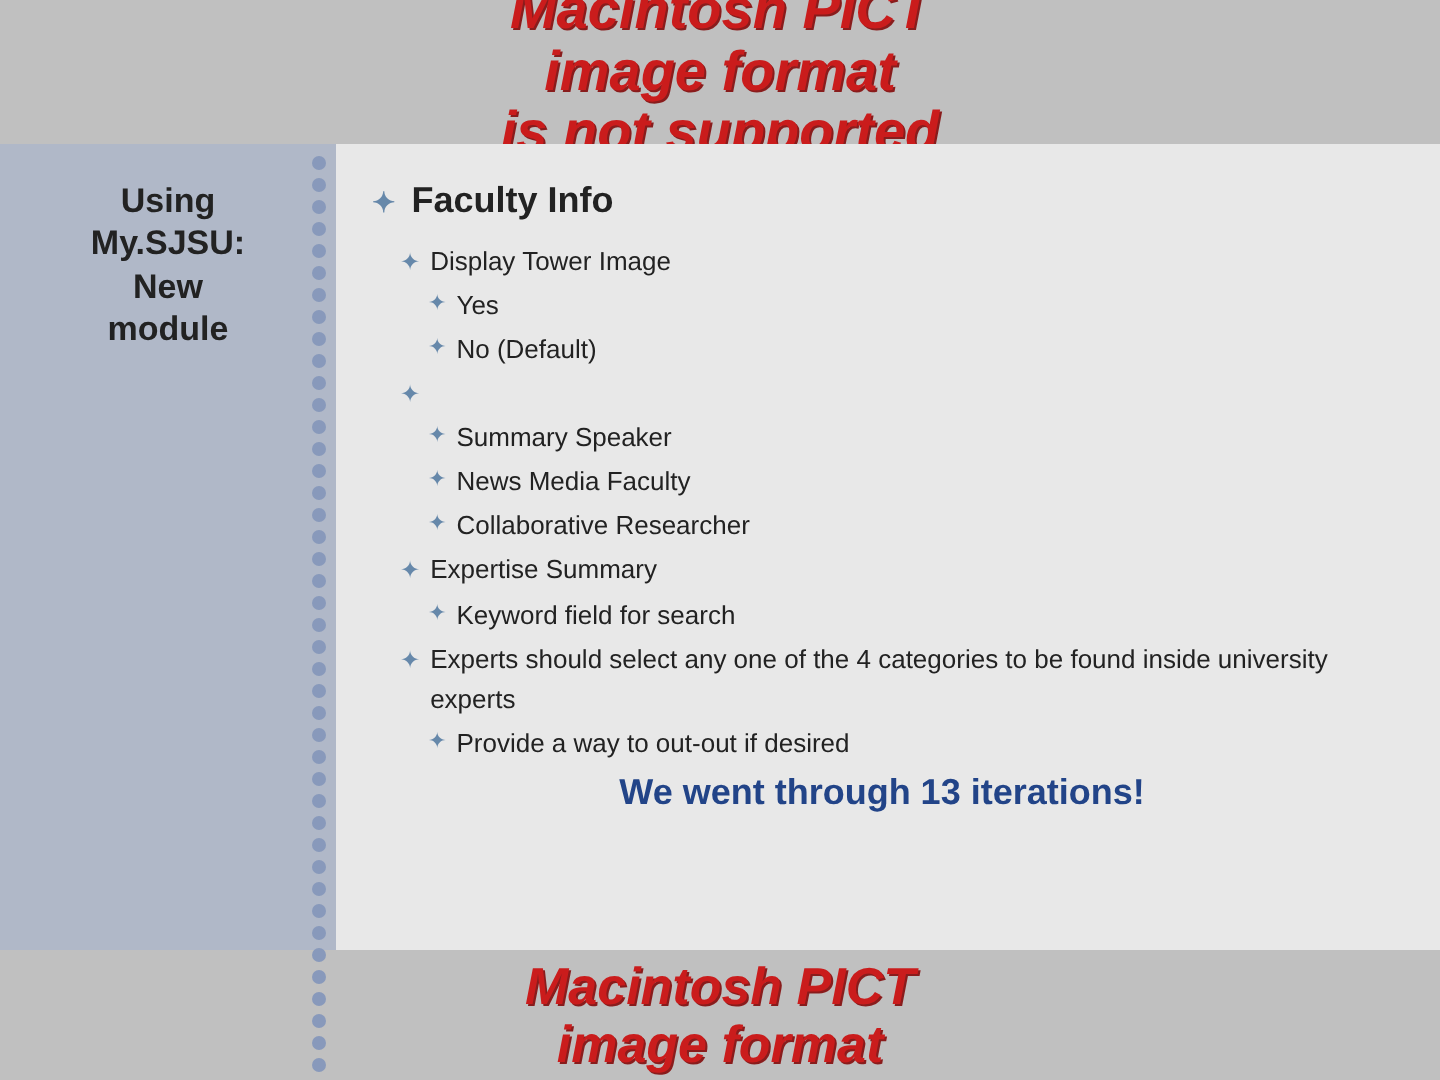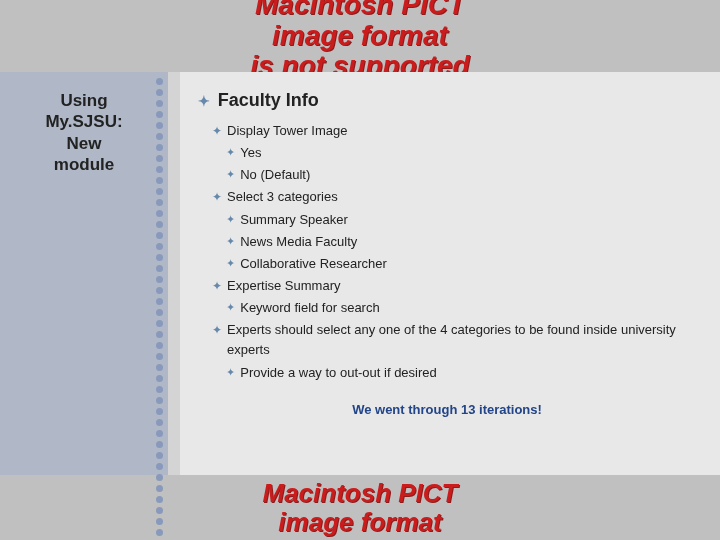--- a/index.html
+++ b/index.html
@@ -57,21 +57,20 @@
       text-shadow: 1px 1px 0 #800000;
       opacity: 0.85;
     }
 
     .main-content {
       width: 100%;
       height: 403px;
       background: #d4d4d4;
       display: flex;
       flex-direction: row;
-      gap: 12px;
     }
 
     .left-panel {
       width: 168px;
       min-width: 168px;
       background: #b0b8c8;
       display: flex;
       flex-direction: column;
       align-items: center;
       justify-content: flex-start;
@@ -159,23 +158,22 @@
       margin-right: 5px;
       flex-shrink: 0;
       font-size: 11px;
       margin-top: 1px;
     }
 
     .indent1 { margin-left: 14px; }
     .indent2 { margin-left: 28px; }
 
     .bottom-note {
-      margin-top: 16px;
       text-align: center;
-      font-size: 13px;
+      font-size: 18px;
       font-weight: bold;
       color: #224488;
       line-height: 1.4;
     }
   </style>
 </head>
 <body>
 
 <div class="top-banner">
   <div class="top-banner-text">
@@ -256,21 +254,20 @@
         <span class="sub-bullet">✦</span>
         <span>Yes</span>
       </div>
       <div class="item-row indent2">
         <span class="sub-bullet">✦</span>
         <span>No (Default)</span>
       </div>
 
       <div class="item-row indent1">
         <span class="bullet">✦</span>
-        <span>Select 3 categories</span>
       </div>
       <div class="item-row indent2">
         <span class="sub-bullet">✦</span>
         <span>Summary Speaker</span>
       </div>
       <div class="item-row indent2">
         <span class="sub-bullet">✦</span>
         <span>News Media Faculty</span>
       </div>
       <div class="item-row indent2">

